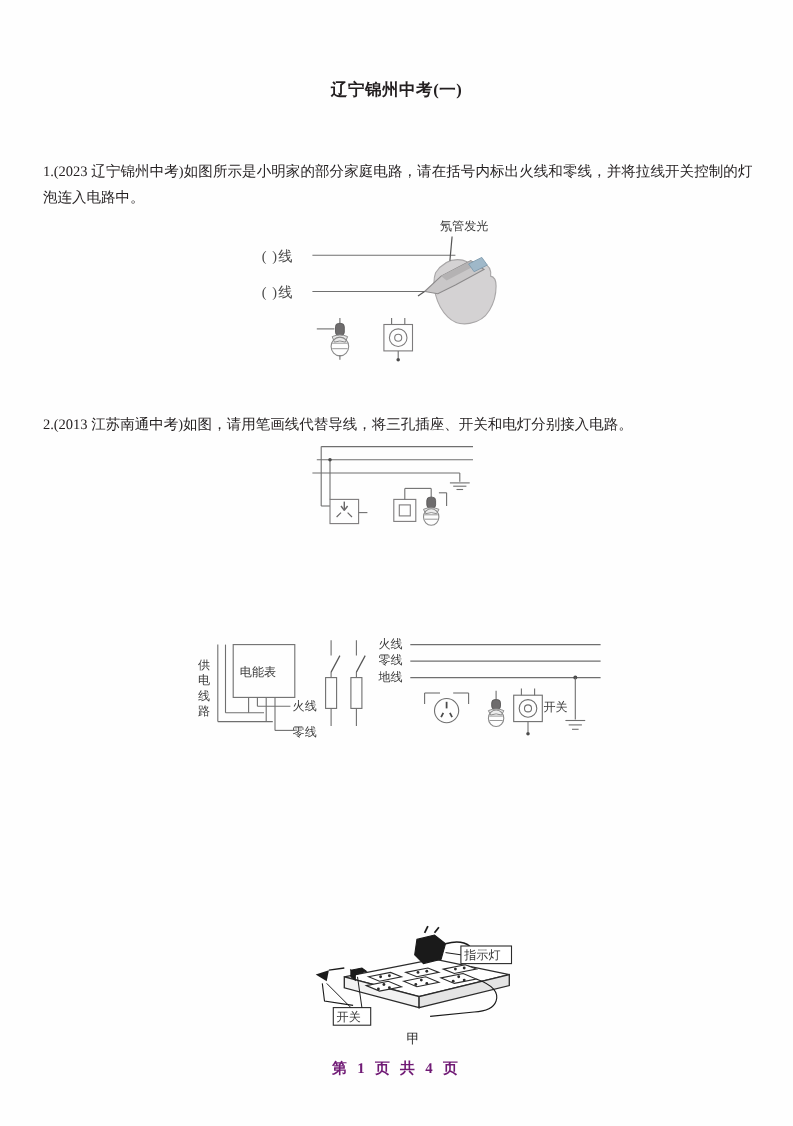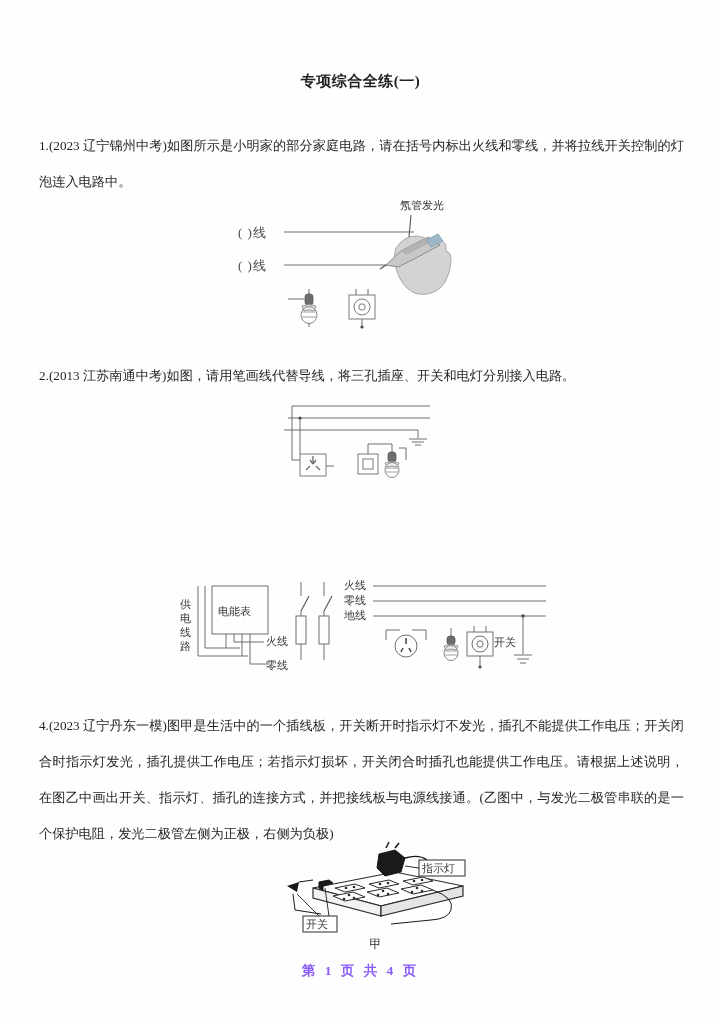--- a/index.html
+++ b/index.html
@@ -32,23 +32,24 @@
   }
   #title-main { top: 72px; }
   #title-sub  { top: 99px; }
 
   
   .q-text {
     position: absolute;
     left: 39px;
     width: 645px;
     font-size: 13.2px;
-    line-height: 36px;
+    line-height: 24px;
     text-align: justify;
     text-justify: inter-ideograph;
+    margin-top: 16px;
   }
   #q1-text { top: 128px; }
   #q2-text { top: 358px; }
   #q3-text { top: 498px; }
   #q4-text { top: 708px; }
 
   
   .fig { position: absolute; }
   #fig1 { left: 228px; top: 193px; width: 265px; height: 135px; }
   #fig2 { left: 278px; top: 398px; width: 180px; height: 82px; }
@@ -80,33 +81,33 @@
 
   
   #footer {
     position: absolute;
     left: 0; right: 0;
     top: 962px;
     text-align: center;
     font-size: 13.5px;
     font-weight: bold;
     letter-spacing: 3px;
-    color: #8b5cf6;
+    color: #701a75;
   }
 
   .wire  { stroke: #6f6f6f; stroke-width: 1; fill: none; }
   .wire2 { stroke: #555; stroke-width: 1.1; fill: none; }
   .node  { fill: #4a4a4a; }
 </style>
 </head>
 <body>
 
 <div class="page">
 
-  <div class="doc-title" id="title-main">专项综合全练(一)</div>
+  <div class="doc-title" id="title-main">辽宁锦州中考(一)</div>
 
   <div class="q-text" id="q1-text">1.(2023 辽宁锦州中考)如图所示是小明家的部分家庭电路，请在括号内标出火线和零线，并将拉线开关控制的灯泡连入电路中。</div>
 
   <div class="fig" id="fig1">
     <div class="paren-label" style="left:10px; top:31px;">(      )线</div>
     <div class="paren-label" style="left:10px; top:64px;">(      )线</div>
 
     <svg width="265" height="135" viewBox="0 0 265 135">
 
       <line class="wire" x1="56" y1="39" x2="186" y2="39"></line>
@@ -287,21 +288,20 @@
         <rect x="299" y="64" width="26" height="24" fill="none" stroke="#6f6f6f" stroke-width="1"></rect>
         <circle cx="312" cy="76" r="8" fill="none" stroke="#6f6f6f" stroke-width="1"></circle>
         <circle cx="312" cy="76" r="3.2" fill="none" stroke="#6f6f6f" stroke-width="1"></circle>
         <line class="wire" x1="312" y1="88" x2="312" y2="98"></line>
         <circle cx="312" cy="99" r="1.6" class="node"></circle>
         <text class="cn-label" x="326" y="78">开关</text>
       </g>
     </svg>
   </div>
 
-  <div class="q-text" id="q4-text">4.(2023 辽宁丹东一模)图甲是生活中的一个插线板，开关断开时指示灯不发光，插孔不能提供工作电压；开关闭合时指示灯发光，插孔提供工作电压；若指示灯损坏，开关闭合时插孔也能提供工作电压。请根据上述说明，在图乙中画出开关、指示灯、插孔的连接方式，并把接线板与电源线接通。(乙图中，与发光二极管串联的是一个保护电阻，发光二极管左侧为正极，右侧为负极)</div>
 
   <div class="fig" id="fig4">
     <svg width="205" height="100" viewBox="0 0 205 100">
 
       <g>
         <path d="M40 46 L122 30 L190 44 L108 64 Z" fill="#ffffff" stroke="#2b2b2b" stroke-width="1.2"></path>
         <path d="M40 46 L40 56 L108 74 L108 64 Z" fill="#f2f2f2" stroke="#2b2b2b" stroke-width="1.2"></path>
         <path d="M108 64 L108 74 L190 54 L190 44 Z" fill="#e4e4e4" stroke="#2b2b2b" stroke-width="1.2"></path>
       </g>
 

